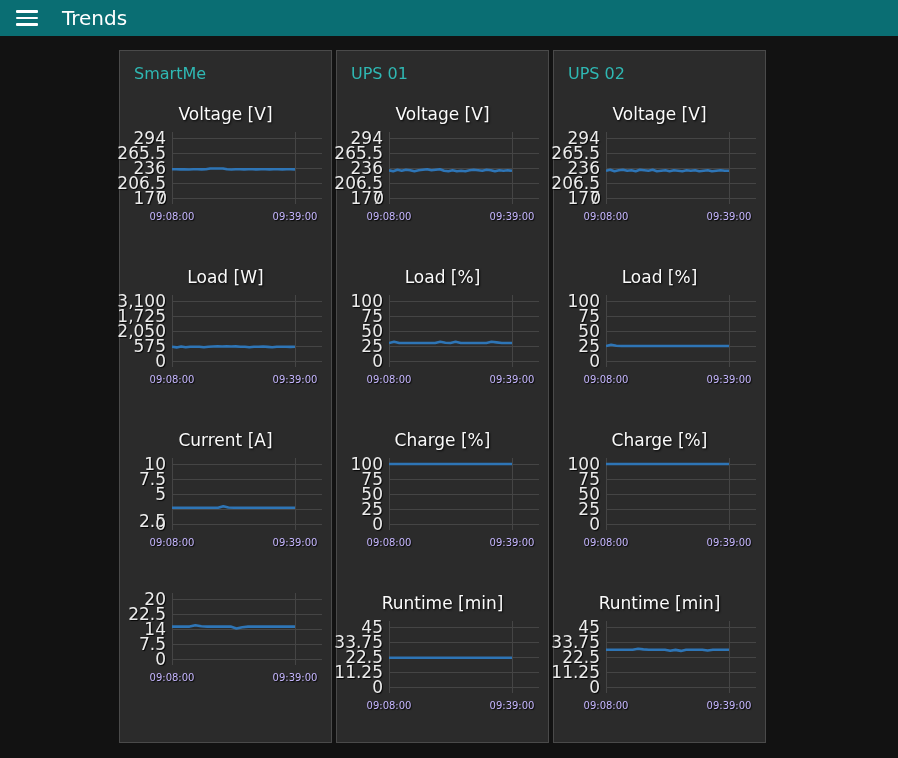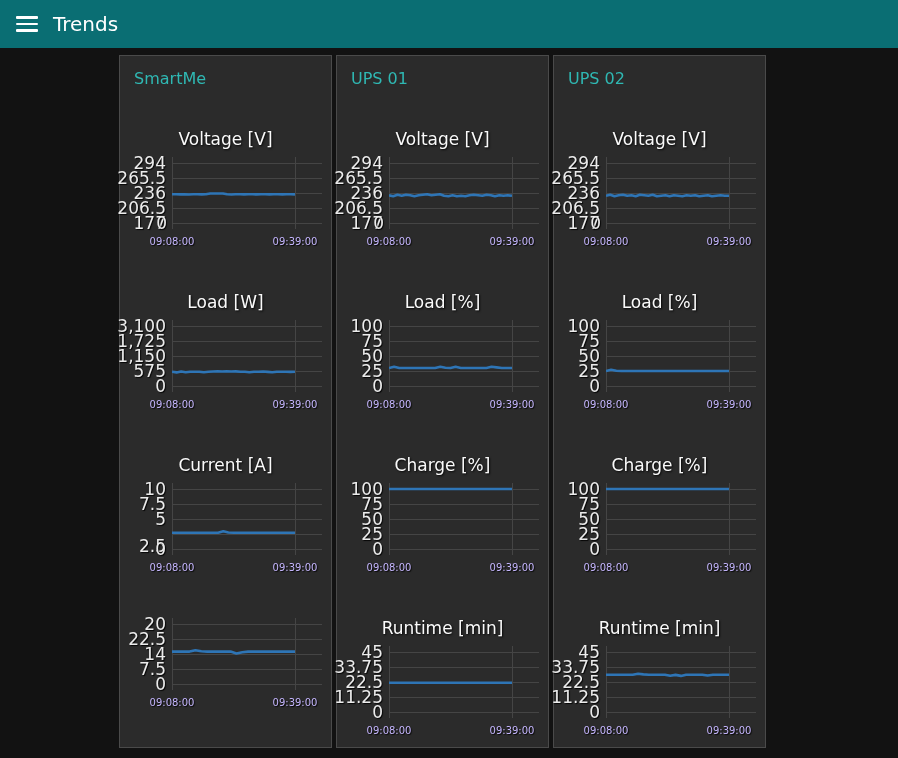--- a/index.html
+++ b/index.html
@@ -4,40 +4,40 @@
 <style>
   * { margin:0; padding:0; box-sizing:border-box; }
   html,body { width:898px; height:758px; overflow:hidden; }
   body {
     background:#121212;
     font-family:"DejaVu Sans","Liberation Sans",sans-serif;
     color:#f2f2f2;
   }
   
   .app-header {
-    height:48px; background:#0a6e73;
-    display:flex; align-items:center; padding:0 16px;
+    height:36px; background:#0a6e73;
+    display:flex; align-items:center; padding:0 16px;gap:9px;
   }
   .menu-icon { width:22px; height:16px; display:flex; flex-direction:column;
     justify-content:space-between; cursor:pointer; }
   .menu-icon span { display:block; height:2.6px; background:#ffffff; border-radius:1px; }
   .app-title { margin-left:15px; font-size:20px; color:#ffffff; font-weight:400; }
   
-  .dashboard { padding-top:7px; }
+  .dashboard { padding-top:14px; }
   .panels { display:flex; gap:4px; margin-left:119px; }
   .panel {
     width:213px; height:693px;
     background:#2b2b2b; border:1px solid #4a4a4a;
   }
   .panel-title {
     color:#2fb8b3; font-size:16px; font-weight:400;
     padding:13px 0 0 14px; height:31px;
   }
   
-  .chart-block { margin-top:42px; }
+  .chart-block { margin-top:22px; }
   .chart-block + .chart-block { margin-top:40px; }
   .chart-title {
     text-align:center; font-size:17px; font-weight:400; color:#fafafa;
     text-shadow:1px 1px 2px rgba(0,0,0,.85);
     margin-bottom:8px; white-space:nowrap;
   }
   .chart-body { display:flex; }
   .y-ticks {
     position:relative; width:52px; height:72px; flex:none;
     font-size:17px; color:#ececec; text-shadow:1px 1px 1px rgba(0,0,0,.9);
@@ -93,21 +93,21 @@
             <span style="left: 0px;">09:08:00</span>
             <span style="left: 123px;">09:39:00</span>
           </div>
         </div>
         <div class="chart-block">
           <h3 class="chart-title">Load [W]</h3>
           <div class="chart-body">
             <div class="y-ticks">
               <span style="top: -1.5px;">3,100</span>
               <span style="top: 13.5px;">1,725</span>
-              <span style="top: 28.5px;">1,150</span>
+              <span style="top: 28.5px;">2,050</span>
               <span style="top: 43.5px;">575</span>
               <span style="top: 58.5px;">0</span>
             </div>
             <svg class="plot" width="150" height="72" viewBox="0 0 150 72">
               <line x1="0" x2="150" y1="6.5" y2="6.5" stroke="#454545" stroke-width="1"></line>
               <line x1="0" x2="150" y1="21.5" y2="21.5" stroke="#454545" stroke-width="1"></line>
               <line x1="0" x2="150" y1="36.5" y2="36.5" stroke="#454545" stroke-width="1"></line>
               <line x1="0" x2="150" y1="51.5" y2="51.5" stroke="#454545" stroke-width="1"></line>
               <line x1="0" x2="150" y1="66.5" y2="66.5" stroke="#454545" stroke-width="1"></line>
               <line x1="0.5" x2="0.5" y1="0" y2="72" stroke="#454545" stroke-width="1"></line>

